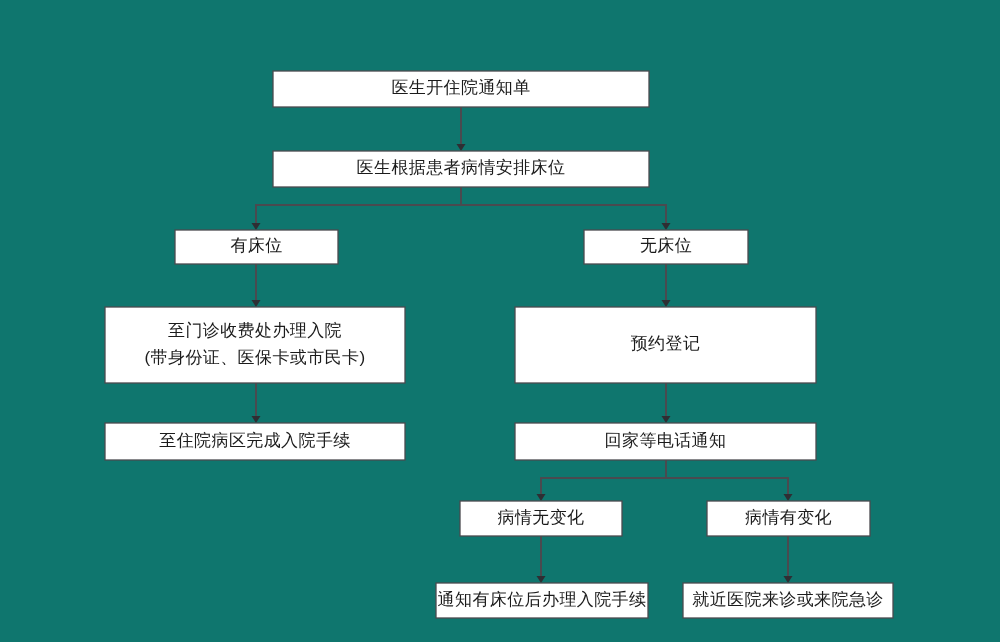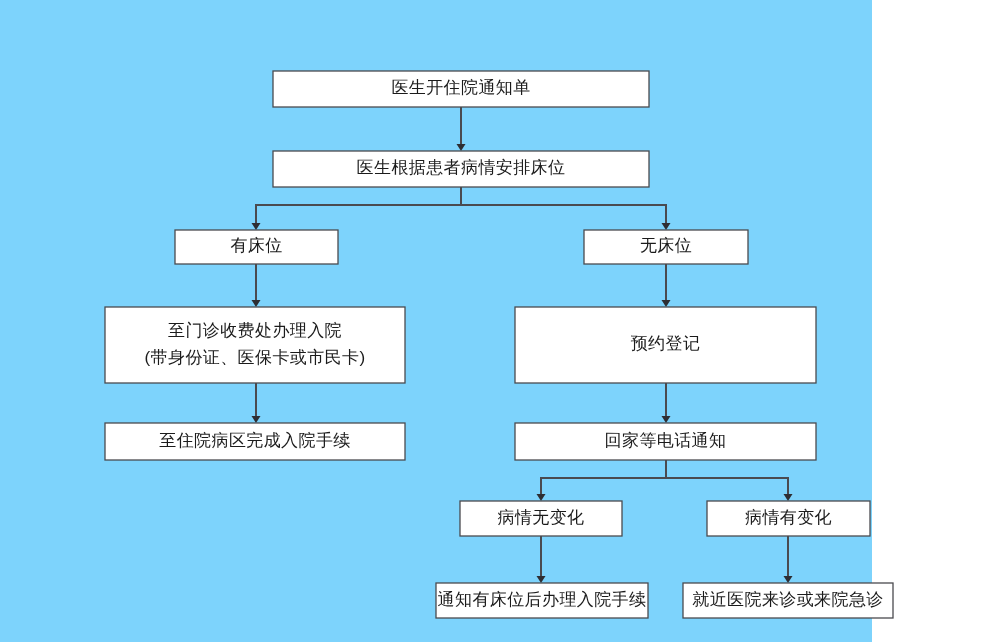--- a/index.html
+++ b/index.html
@@ -8,23 +8,23 @@
     background: #ffffff;
   }
   body {
     width: 1000px;
     height: 642px;
     font-family: "Liberation Sans", "DejaVu Sans", sans-serif;
     overflow: hidden;
   }
   #flowchart-root {
     position: relative;
-    width: 872px;
+    width: 1000px;
     height: 642px;
-    background: #7dd3fc;
+    background: #0f766e;
   }
   svg.flow-canvas {
     position: absolute;
     left: 0;
     top: 0;
     width: 1000px;
     height: 642px;
     display: block;
   }
   .node-box {

